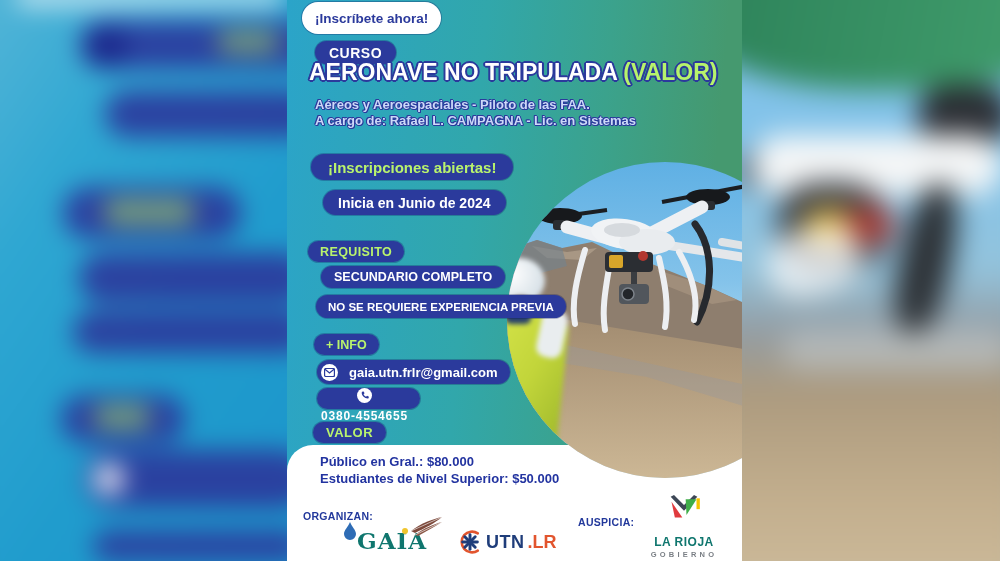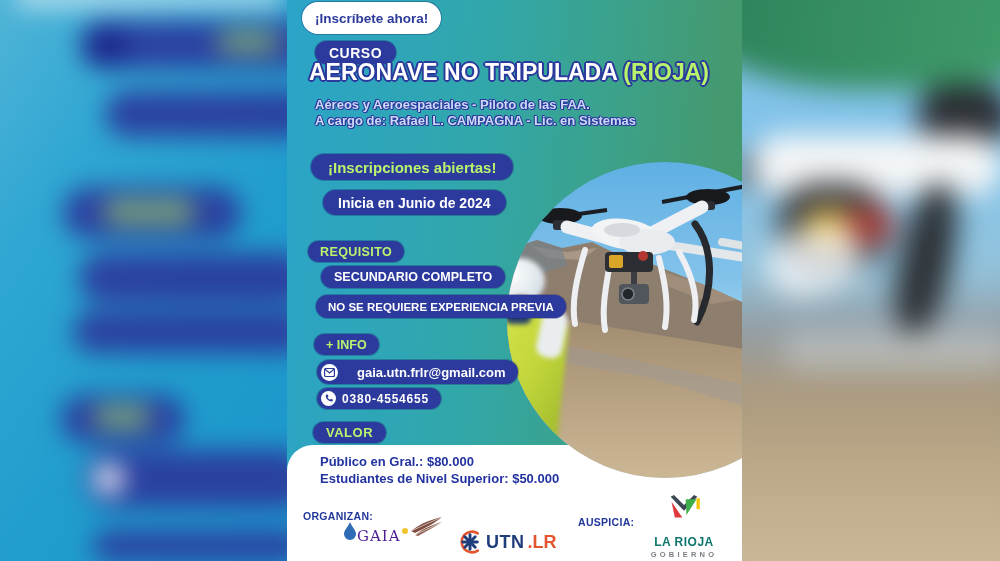--- a/index.html
+++ b/index.html
@@ -28,22 +28,22 @@
   .pill.white { background:#ffffff; color:#2b3a9c; }
 
   .ribbon { left:15px; top:2px; height:22px; padding:16px 13px; font-size:13.5px; }
   .curso { left:28px; top:33px; height:23px; padding:0 14px; font-size:14px; letter-spacing:.5px;margin-top:8px; }
   .insc { left:24px; top:154px; height:26px; padding:0 17px; font-size:15px; }
   .inicia { left:36px; top:190px; height:25px; padding:0 15px; font-size:14px; }
   .req { left:21px; top:241px; height:21px; padding:0 12px; font-size:12.5px; letter-spacing:.4px; }
   .sec { left:34px; top:266px; height:22px; padding:0 13px; font-size:12.5px; }
   .nsr { left:29px; top:295px; height:23px; padding:0 12px; font-size:11.5px; }
   .info { left:27px; top:334px; height:21px; padding:0 12px; font-size:12.5px; }
-  .email { left:30px; top:360px; height:24px; padding:0 13px 0 4px; font-size:13px; gap:19px; }
-  .phone { left:30px; top:388px; height:21px; padding:0 12px 0 4px; font-size:12px; letter-spacing:.8px; gap:6px; }
+  .email { left:30px; top:360px; height:24px; padding:0 13px 0 4px; font-size:13px; gap:11px; }
+  .phone { left:30px; top:388px; height:21px; padding:0 12px 0 4px; font-size:12px; letter-spacing:.8px; gap:6px;flex-direction:column; }
   .valor { left:26px; top:422px; height:21px; padding:0 13px; font-size:13px; letter-spacing:.5px; }
 
   .icon-circle { width:17px; height:17px; border-radius:50%; background:#fff; display:flex; align-items:center; justify-content:center; flex:0 0 auto; }
   .icon-circle svg { display:block; }
 
   .title { position:absolute; left:22px; top:59px; z-index:5; font-size:23px; font-weight:bold; white-space:nowrap;
     color:#ffffff;
     text-shadow:2px 0 0 #2b3a9c,-2px 0 0 #2b3a9c,0 2px 0 #2b3a9c,0 -2px 0 #2b3a9c,
       1.4px 1.4px 0 #2b3a9c,-1.4px -1.4px 0 #2b3a9c,1.4px -1.4px 0 #2b3a9c,-1.4px 1.4px 0 #2b3a9c; }
   .title .accent { color:#b7f36b; }
@@ -69,22 +69,22 @@
 
   
   .panel { position:absolute; left:0; top:445px; width:455px; height:116px; background:#ffffff;
     border-top-left-radius:26px; z-index:3; }
   .prices { position:absolute; left:33px; top:8px; font-size:13px; line-height:17px; font-weight:bold; color:#2233a0; }
   .org-label, .ausp-label { position:absolute; font-size:10.5px; font-weight:bold; color:#22389b; letter-spacing:.3px; }
   .org-label { left:16px; top:65px; }
   .ausp-label { left:291px; top:71px; }
 
   .gaia-logo { position:absolute; left:56px; top:76px; width:110px; height:36px; }
-  .gaia-text { position:absolute; left:14px; top:6px; font-family:"DejaVu Serif", serif; font-weight:normal;
-    font-size:15px; color:#4c1d95; letter-spacing:1px; }
+  .gaia-text { position:absolute; left:14px; top:6px; font-family:"DejaVu Serif", serif; font-weight:bold;
+    font-size:23px; color:#0f766e; letter-spacing:1px; }
   .gaia-dot { position:absolute; left:59px; top:7px; width:6px; height:6px; border-radius:50%; background:#f0c52e; }
   .gaia-drop { position:absolute; left:0; top:0; }
   .gaia-wing { position:absolute; left:66px; top:-6px; }
 
   .utn-logo { position:absolute; left:170px; top:84px; display:flex; align-items:center; gap:3px; }
   .utn-text { font-size:18px; font-weight:bold; color:#1f3d7a; letter-spacing:.5px; }
   .utn-suffix { font-size:18px; font-weight:bold; color:#e2552e; }
 
   .larioja-logo { position:absolute; left:352px; top:50px; width:90px; text-align:center; }
   .larioja-shield { display:block; margin:0 auto; }
@@ -229,21 +229,21 @@
           <polygon points="5,8 18,27 9,27" fill="#e03a3e"></polygon>
         </svg>
         <div class="larioja-name">LA RIOJA</div>
         <div class="larioja-sub">GOBIERNO</div>
       </div>
     </div>
 
     <div class="pill white ribbon">¡Inscríbete ahora!</div>
     <div class="pill curso">CURSO</div>
 
-    <div class="title"><span>AERONAVE NO TRIPULADA </span><span class="accent">(RIOJA)</span></div>
+    <div class="title"><span>AERONAVE NO TRIPULADA </span><span class="accent">(VALOR)</span></div>
 
     <div class="subtitle">
       <div>Aéreos y Aeroespaciales - Piloto de las FAA.</div>
       <div>A cargo de: Rafael L. CAMPAGNA - Lic. en Sistemas</div>
     </div>
 
     <div class="pill lime insc">¡Inscripciones abiertas!</div>
     <div class="pill inicia">Inicia en Junio de 2024</div>
     <div class="pill lime req">REQUISITO</div>
     <div class="pill nsr">NO SE REQUIERE EXPERIENCIA PREVIA</div>

